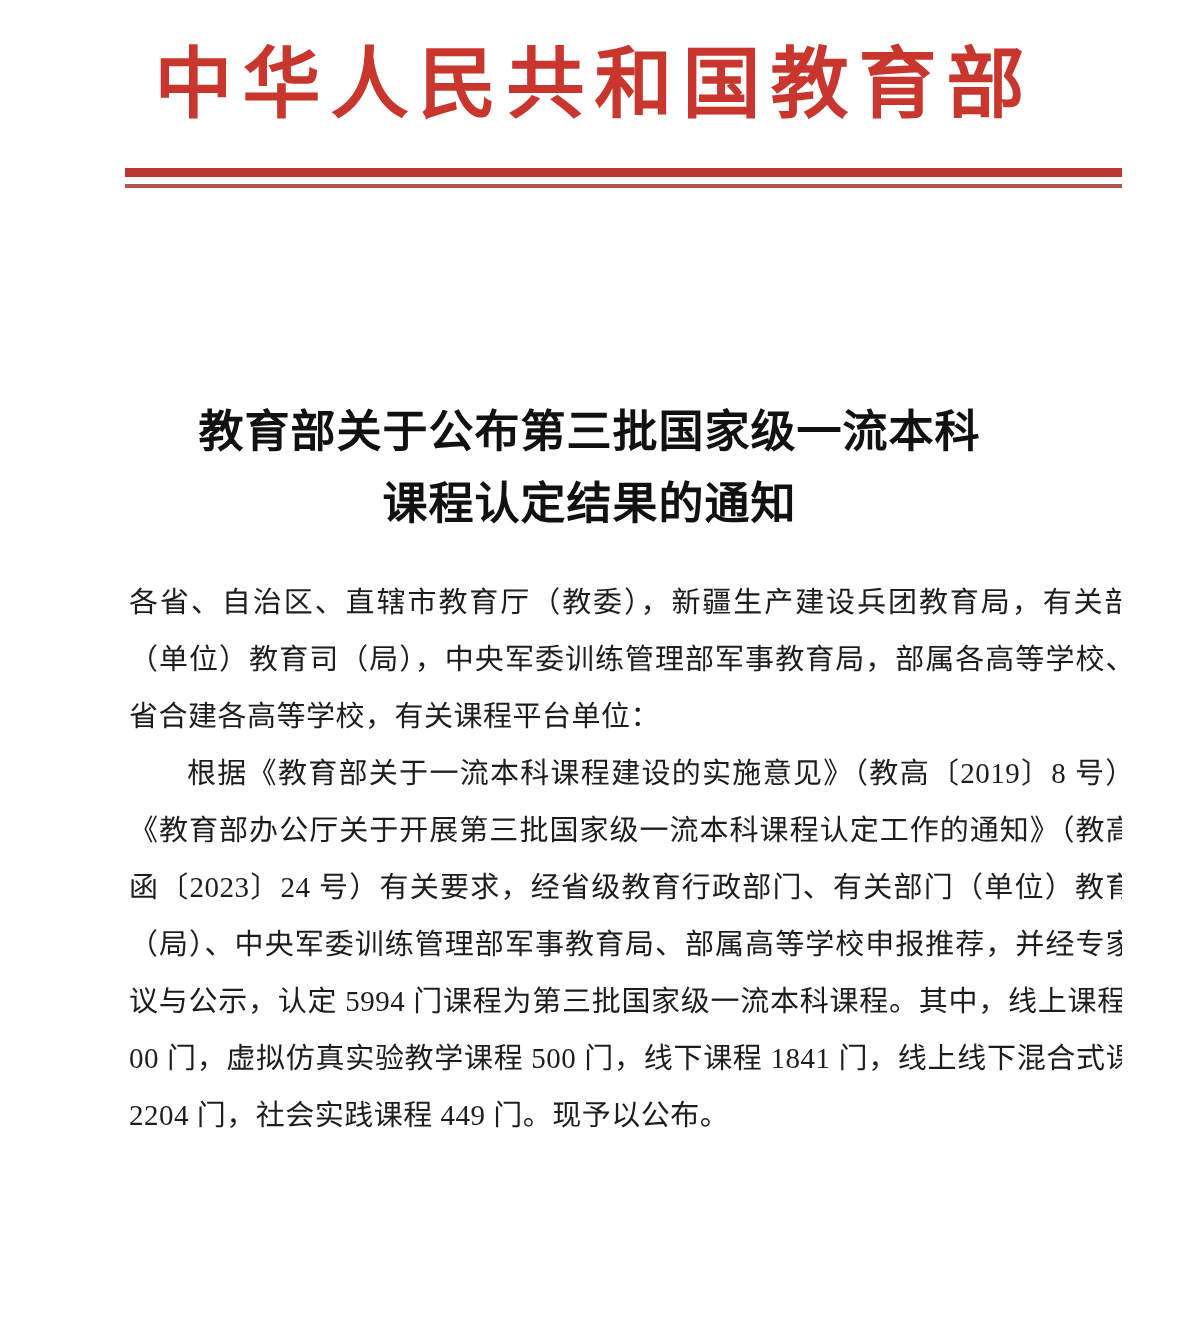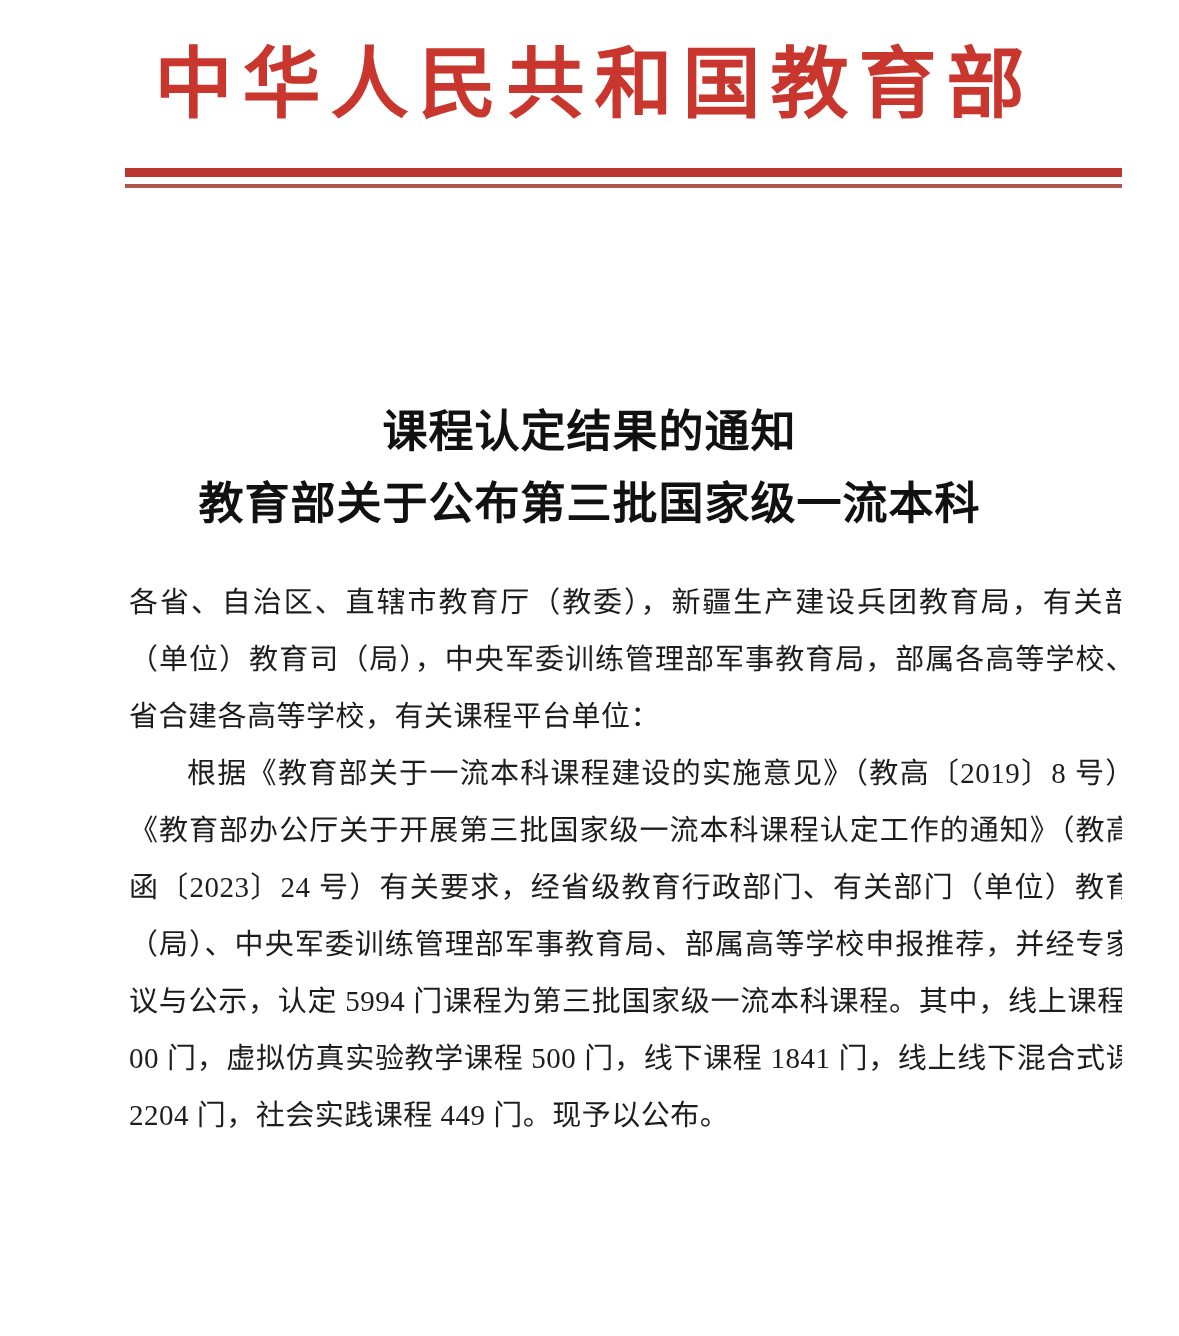--- a/index.html
+++ b/index.html
@@ -139,22 +139,22 @@
   </div>
 
   <div class="rules">
     <div class="rule-thick"></div>
     <div class="rule-gap"></div>
     <div class="rule-thin"></div>
   </div>
 
 
   <div class="doc-title">
+    <span class="title-line">教育部关于公布第三批国家级一流本科</span>
     <span class="title-line">课程认定结果的通知</span>
-    <span class="title-line">教育部关于公布第三批国家级一流本科</span>
   </div>
 
   <div class="body-block">
     <p class="para">各省、自治区、直辖市教育厅（教委），新疆生产建设兵团教育局，有关部门（单位）教育司（局），中央军委训练管理部军事教育局，部属各高等学校、部省合建各高等学校，有关课程平台单位：</p>
     <p class="para para-indent">根据《教育部关于一流本科课程建设的实施意见》（教高〔2019〕8 号）和《教育部办公厅关于开展第三批国家级一流本科课程认定工作的通知》（教高厅函〔2023〕24 号）有关要求，经省级教育行政部门、有关部门（单位）教育司（局）、中央军委训练管理部军事教育局、部属高等学校申报推荐，并经专家评议与公示，认定 5994 门课程为第三批国家级一流本科课程。其中，线上课程 1000 门，虚拟仿真实验教学课程 500 门，线下课程 1841 门，线上线下混合式课程 2204 门，社会实践课程 449 门。现予以公布。</p>
   </div>
 
 </div>
 
 </body></html>

